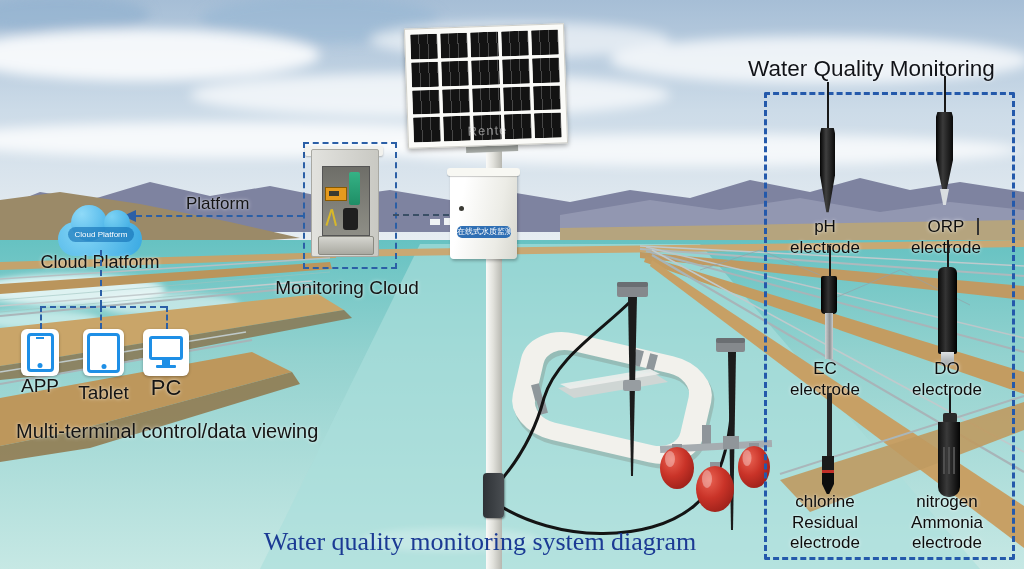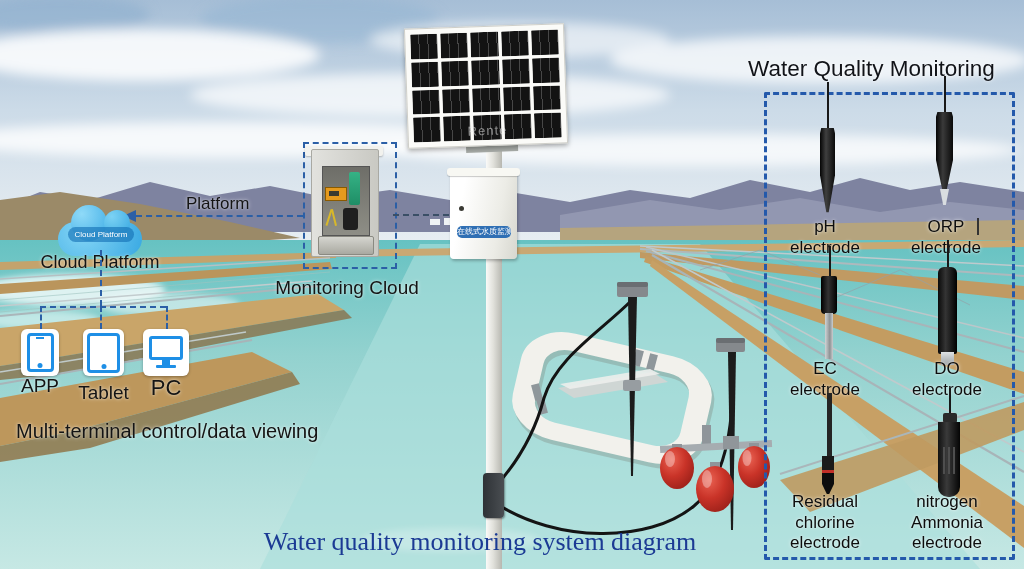--- a/index.html
+++ b/index.html
@@ -315,22 +315,22 @@
   <div class="abs" style="left:938px;top:267px;width:19px;height:87px;background:linear-gradient(90deg,#0a0a0a,#343434 40%,#000);border-radius:6px 6px 2px 2px"></div>
   <div class="abs" style="left:941px;top:352px;width:13px;height:13px;background:linear-gradient(#dfe3e5,#9aa0a2)"></div>
   <div class="elabel" style="left:888px;top:358px;width:118px">
     <span>DO</span>
     <span>electrode</span>
   </div>
 
   <div class="abs" style="left:827px;top:393px;width:5px;height:66px;background:#242424"></div>
   <div class="abs" style="left:822px;top:456px;width:12px;height:38px;background:linear-gradient(#1a1a1a 0 14px,#c23028 14px 17px,#0d0d0d 17px);clip-path:polygon(0 0,100% 0,100% 74%,60% 100%,40% 100%,0 74%)"></div>
   <div class="elabel" style="left:764px;top:492px;width:122px;line-height:20.5px">
+    <span>chlorine</span>
     <span>Residual</span>
-    <span>chlorine</span>
     <span>electrode</span>
   </div>
 
   <div class="cable" style="left:949px;top:388px;height:28px"></div>
   <div class="abs" style="left:943px;top:413px;width:14px;height:10px;background:#2a2a2a;border-radius:2px"></div>
   <div class="abs" style="left:938px;top:422px;width:22px;height:75px;background:linear-gradient(90deg,#111,#3a3a3a 40%,#050505);border-radius:0 0 10px 10px"></div>
   <div class="abs" style="left:943px;top:447px;width:12px;height:27px;background:repeating-linear-gradient(90deg,#4e4e4e 0 2px,transparent 2px 5px)"></div>
   <div class="elabel" style="left:884px;top:492px;width:126px;line-height:20.5px">
     <span>nitrogen</span>
     <span>Ammonia</span>

